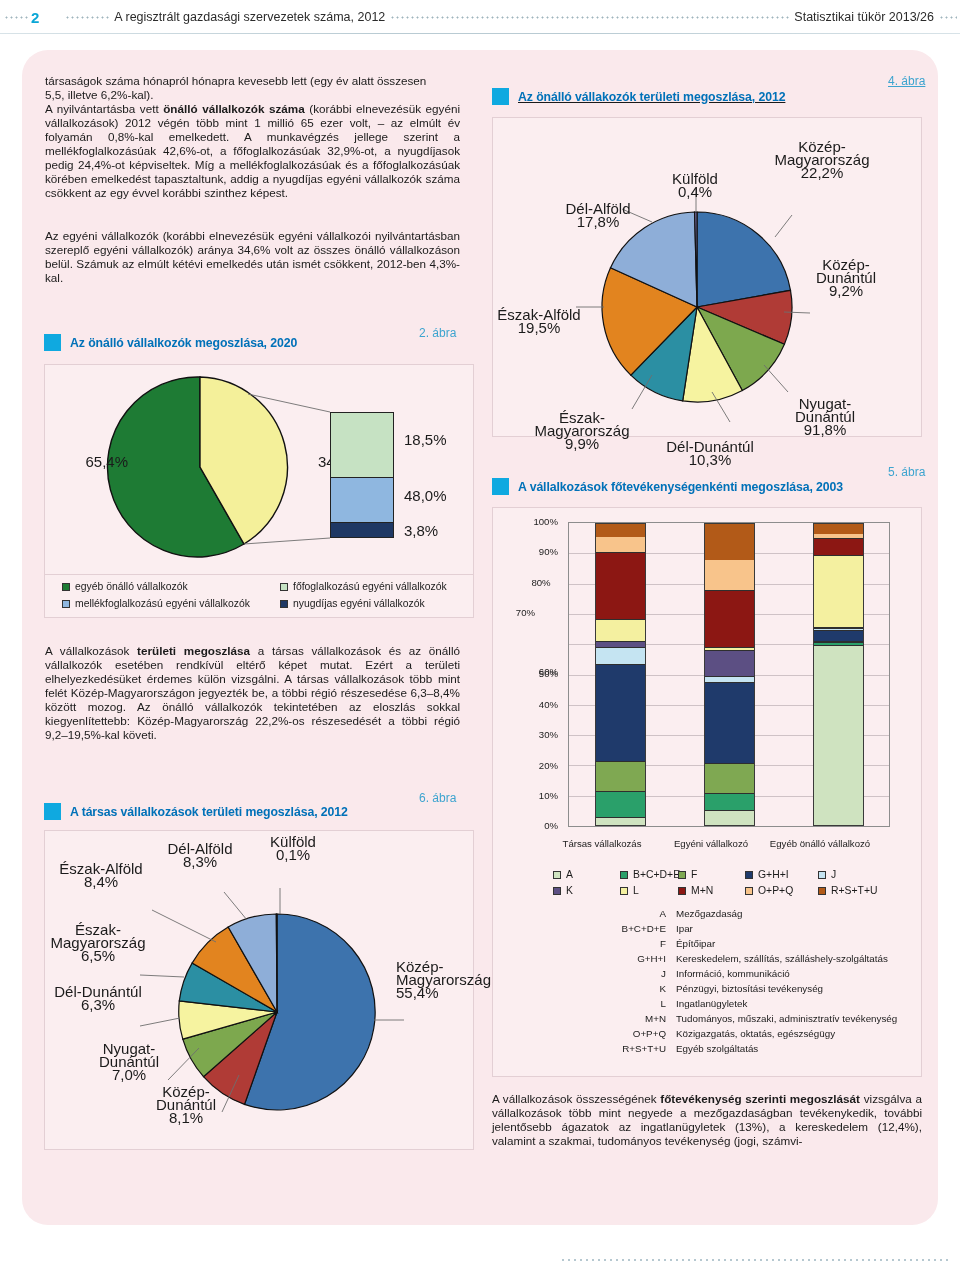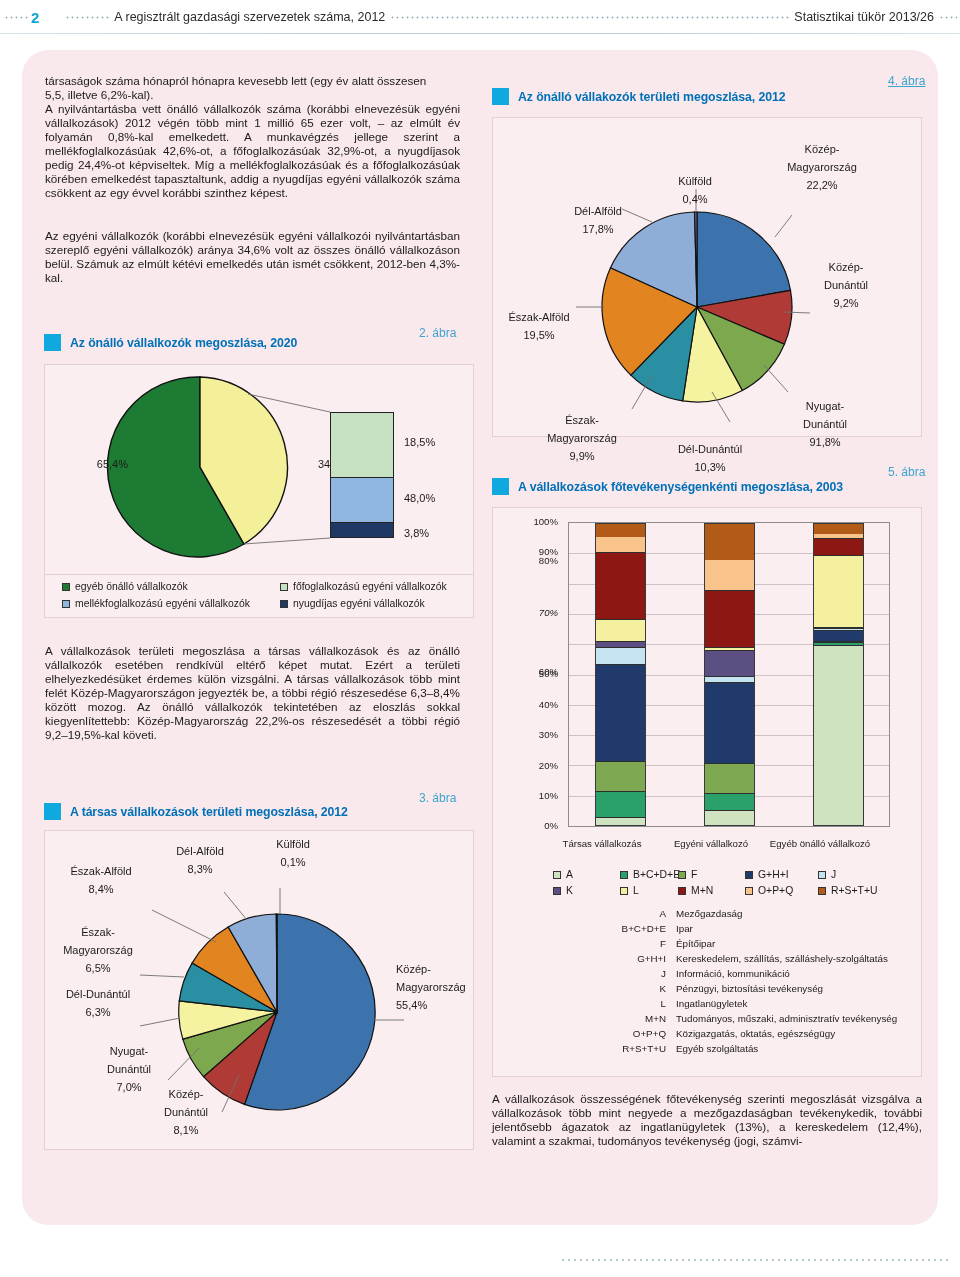--- a/index.html
+++ b/index.html
@@ -45,34 +45,34 @@
   .bottom-dots { position:absolute; left:560px; top:1258px; width:390px; height:4px;
     background-image: radial-gradient(circle, #b6c8d0 1px, transparent 1.2px);
     background-size: 6px 4px; background-repeat: repeat-x; }
 
   
   .para {
     position:absolute;
     font-size:11.7px; line-height:14.05px;
     text-align: justify; color:#1b1b1b;
   }
-  .para b { font-weight:normal; }
+  .para b { font-weight:bold; }
 
   
   .fig-head { position:absolute; display:flex; align-items:center; }
   .fig-sq { width:17px; height:17px; background:#0fa9e0; flex:0 0 auto; }
   .fig-title { margin-left:9px; font-size:12.3px; font-weight:bold; color:#0071b8;
                white-space:nowrap; letter-spacing:-0.1px; }
   .fig-num { position:absolute; font-size:12px; color:#3da4cf; }
 
   
   .fig-frame { position:absolute; border:1px solid #e3cfd4; background:#fbeef0; }
 
   
-  .clab { position:absolute; font-size:11px; line-height:18px; color:#1b1b1b;
+  .clab { position:absolute; font-size:15px; line-height:13px; color:#1b1b1b;
           text-align:center; white-space:nowrap; }
   .clab.l { text-align:right; }
   .clab.r { text-align:left; }
 
   
   .lg-row { position:absolute; display:flex; align-items:center; }
   .lg-sw { width:8px; height:8px; border:1px solid #333; flex:0 0 auto; }
   .lg-tx { margin-left:5px; font-size:10.4px; color:#1b1b1b; white-space:nowrap; }
 
   
@@ -163,21 +163,21 @@
 </div>
 <div class="lg-row" style="left:280px; top:598px;">
   <div class="lg-sw" style="background:#1f3864;"></div>
   <div class="lg-tx">nyugdíjas egyéni vállalkozók</div>
 </div>
 
 <div class="para" style="left:45px; top:644px; width:415px;">
   <span>A vállalkozások </span><b>területi megoszlása</b><span> a társas vállalkozások és az önálló vállalkozók esetében rendkívül eltérő képet mutat. Ezért a területi elhelyezkedésüket érdemes külön vizsgálni. A társas vállalkozások több mint felét Közép-Magyarországon jegyezték be, a többi régió részesedése 6,3–8,4% között mozog. Az önálló vállalkozók tekintetében az eloszlás sokkal kiegyenlítettebb: Közép-Magyarország 22,2%-os részesedését a többi régió 9,2–19,5%-kal követi.</span>
 </div>
 
-<div class="fig-num" style="left:419px; top:791px;">3. ábra</div>
+<div class="fig-num" style="left:419px; top:791px;">6. ábra</div>
 <div class="fig-head" style="left:44px; top:803px;">
   <div class="fig-sq"></div>
   <div class="fig-title">A társas vállalkozások területi megoszlása, 2012</div>
 </div>
 <div class="fig-frame" style="left:44px; top:830px; width:430px; height:320px;"></div>
 
 <svg style="position:absolute; left:44px; top:830px;" width="430" height="320" viewBox="0 0 430 320">
   <g transform="translate(233,182)">
 
     <path d="M0,0 L0,-98 A98,98 0 1 1 -32.5,92.4 Z" fill="#3d73ad" stroke="#111" stroke-width="1.2"></path>
@@ -234,21 +234,21 @@
 <div class="clab" style="left:148px; top:1085px; width:76px;">
   Közép-<br>Dunántúl<br>
   <span>8,1%</span>
 </div>
 <div class="clab r" style="left:396px; top:960px; width:90px;">
   Közép-<br>Magyarország<br>
   <span>55,4%</span>
 </div>
 
 <div class="fig-num" style="left:888px; top:74px;text-decoration:underline;">4. ábra</div>
-<div class="fig-head" style="left:492px; top:88px;">
+<div class="fig-head" style="left:492px; top:88px;text-decoration:underline;">
   <div class="fig-sq"></div>
   <div class="fig-title">Az önálló vállakozók területi megoszlása, 2012</div>
 </div>
 <div class="fig-frame" style="left:492px; top:117px; width:430px; height:320px;"></div>
 
 <svg style="position:absolute; left:492px; top:117px;" width="430" height="320" viewBox="0 0 430 320">
   <g transform="translate(205,190)">
 
     <path d="M0,0 L0,-95 A95,95 0 0 1 93.5,-16.7 Z" fill="#3d73ad" stroke="#111" stroke-width="1.2"></path>
 
@@ -363,22 +363,22 @@
     <div class="b5-seg" style="height:0.6%;  background:#c5e4f2;"></div>
     <div class="b5-seg" style="height:3.6%;  background:#1f3a6b;"></div>
     <div class="b5-seg" style="height:0.6%;  background:#7fa852;"></div>
     <div class="b5-seg" style="height:0.8%;  background:#2aa06a;"></div>
     <div class="b5-seg" style="height:59.5%; background:#cfe3c0; border-bottom:none;"></div>
   </div>
 </div>
 
 <div class="b5-ytick" style="left:524px; top:516px;">100%</div>
 <div class="b5-ytick" style="left:524px; top:546px;">90%</div>
-<div class="b5-ytick" style="left:524px; top:555px;">80%</div>
-<div class="b5-ytick" style="left:524px; top:607px;font-style:italic;">70%</div>
+<div class="b5-ytick" style="left:524px; top:577px;text-align:center;">80%</div>
+<div class="b5-ytick" style="left:501px; top:607px;">70%</div>
 <div class="b5-ytick" style="left:524px; top:666px;">60%</div>
 <div class="b5-ytick" style="left:524px; top:668px;">50%</div>
 <div class="b5-ytick" style="left:524px; top:699px;">40%</div>
 <div class="b5-ytick" style="left:524px; top:729px;">30%</div>
 <div class="b5-ytick" style="left:524px; top:760px;">20%</div>
 <div class="b5-ytick" style="left:524px; top:790px;">10%</div>
 <div class="b5-ytick" style="left:524px; top:820px;">0%</div>
 
 <div class="b5-xlab" style="left:534px; top:838px; width:136px;">Társas vállalkozás</div>
 <div class="b5-xlab" style="left:643px; top:838px; width:136px;">Egyéni vállalkozó</div>

